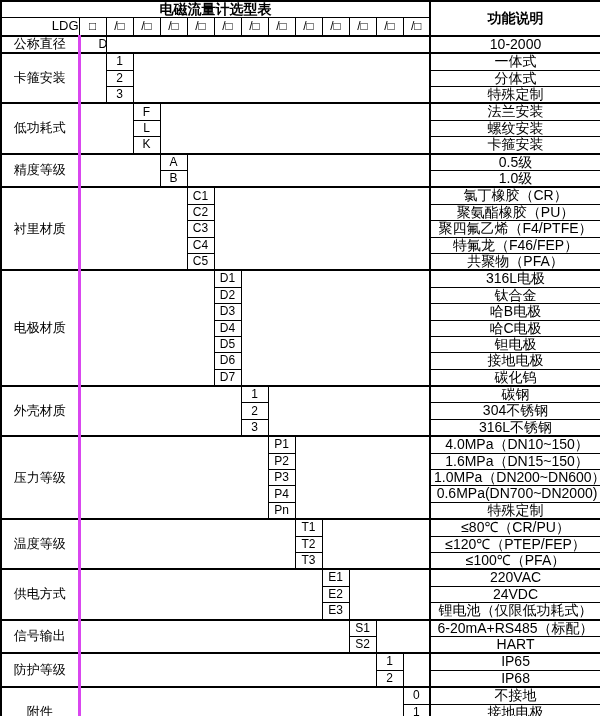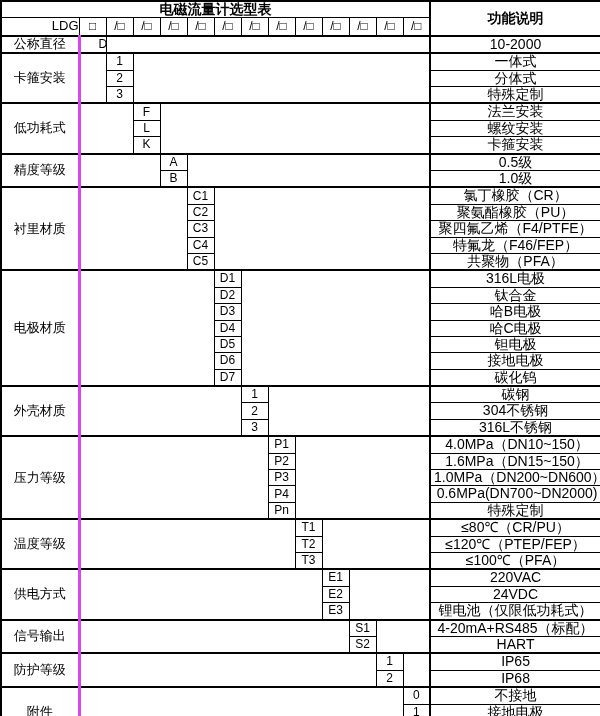--- a/index.html
+++ b/index.html
@@ -241,21 +241,21 @@
       </tr>
       <tr>
         <td class="code">E3</td>
         <td class="desc">锂电池（仅限低功耗式）</td>
       </tr>
       <tr>
         <td class="label bt" rowspan="2">信号输出</td>
         <td class="sp bt" colspan="10" rowspan="2"></td>
         <td class="code bt">S1</td>
         <td class="sp bt" colspan="2" rowspan="2"></td>
-        <td class="desc bt">4-20mA+RS485（标配）</td>
+        <td class="desc bt">6-20mA+RS485（标配）</td>
       </tr>
       <tr>
         <td class="code">S2</td>
         <td class="desc">HART</td>
       </tr>
       <tr>
         <td class="label bt" rowspan="2">防护等级</td>
         <td class="sp bt" colspan="11" rowspan="2"></td>
         <td class="code bt">1</td>
         <td class="sp bt" rowspan="2"></td>

